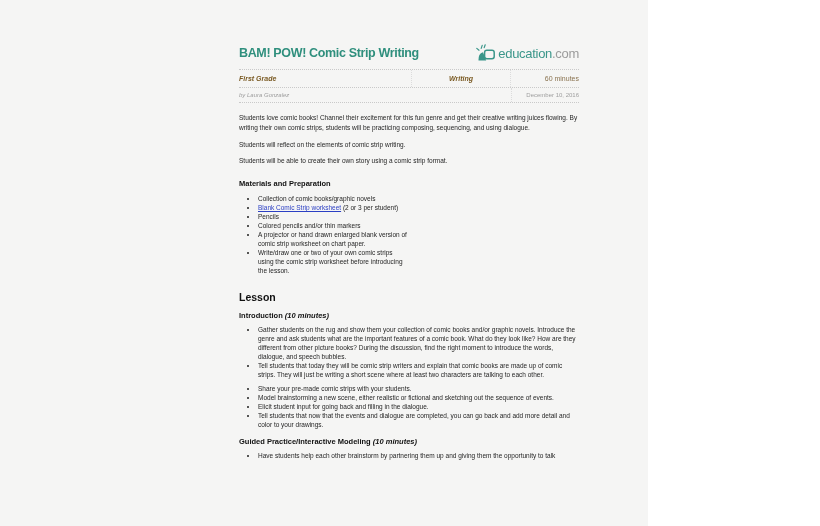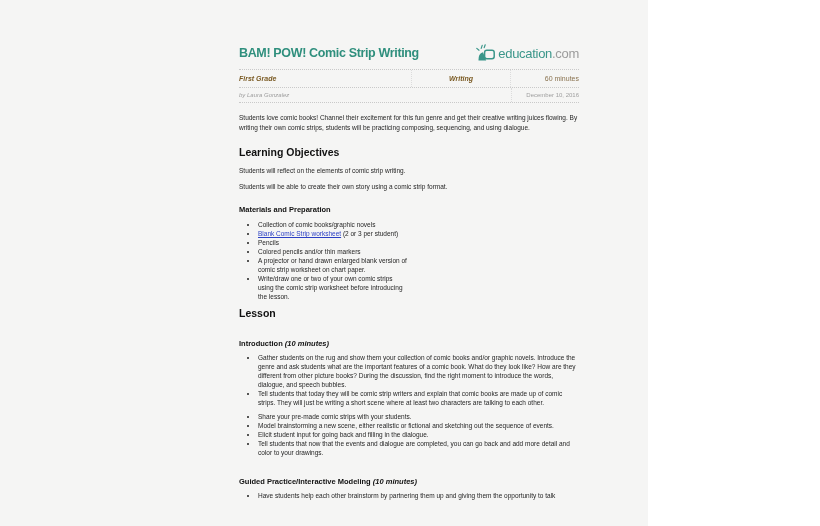--- a/index.html
+++ b/index.html
@@ -28,33 +28,33 @@
   .meta-duration { flex:1; text-align:right; color:#8a7350; font-weight:normal; }
 
   .byline-row { display:flex; align-items:center; height:14px; border-bottom:1px dotted #c9c9c9;
     font-size:6px; color:#9e9e9e; }
   .byline-author { width:272px; font-style:italic; box-sizing:border-box; }
   .byline-date { flex:1; text-align:right; border-left:1px dotted #dcdcdc; align-self:stretch; line-height:14px; box-sizing:border-box; }
 
   
   .intro { margin:10px 0 0; font-size:6.5px; line-height:9.5px; }
   h2.sec { font-size:10.5px; font-weight:bold; color:#111; margin:14px 0 0; }
-  h2.sec.lesson { margin-top:6px; }
+  h2.sec.lesson { margin-top:16px; }
   p.obj { font-size:6.5px; line-height:9.5px; margin:8px 0 0; }
   p.obj + p.obj { margin-top:6px; }
 
   .two-col { display:flex; margin-top:14px;flex-direction:column; }
   .col-materials { width:174px; box-sizing:border-box; padding-right:6px; }
   .col-keyterms { flex:1; }
   h3.colhead { font-size:7.5px; font-weight:bold; color:#111; margin:0; }
   ul.blist { margin:6px 0 0; padding-left:19px; font-size:6.5px; line-height:9px; }
   ul.blist li { margin:0; padding:0; }
   a.doc-link { color:#2b3fc4; text-decoration:underline; cursor:pointer; }
 
-  h4.subhead { font-size:7.5px; font-weight:bold; color:#111; margin:20px 0 0; }
+  h4.subhead { font-size:7.5px; font-weight:bold; color:#111; margin:8px 0 0; }
   h4.subhead em { font-style:italic; }
   ul.blist.lesson-list { margin-top:5px; }
 </style>
 </head>
 <body>
 
 <div class="canvas">
   <div class="content">
 
     <div class="title-row">
@@ -77,21 +77,20 @@
       <span class="meta-duration">60 minutes</span>
     </div>
 
     <div class="byline-row">
       <span class="byline-author">by Laura Gonzalez</span>
       <span class="byline-date">December 10, 2016</span>
     </div>
 
     <p class="intro">Students love comic books! Channel their excitement for this fun genre and get their creative writing juices flowing. By writing their own comic strips, students will be practicing composing, sequencing, and using dialogue.</p>
 
-    <h2 class="sec">Learning Objectives</h2>
     <p class="obj">Students will reflect on the elements of comic strip writing.</p>
     <p class="obj">Students will be able to create their own story using a comic strip format.</p>
 
     <div class="two-col">
       <div class="col-materials">
         <h3 class="colhead">Materials and Preparation</h3>
         <ul class="blist">
           <li><span>Collection of comic books/graphic novels</span></li>
           <li><a class="doc-link" href="#">Blank Comic Strip worksheet</a><span> (2 or 3 per student)</span></li>
           <li><span>Pencils</span></li>

